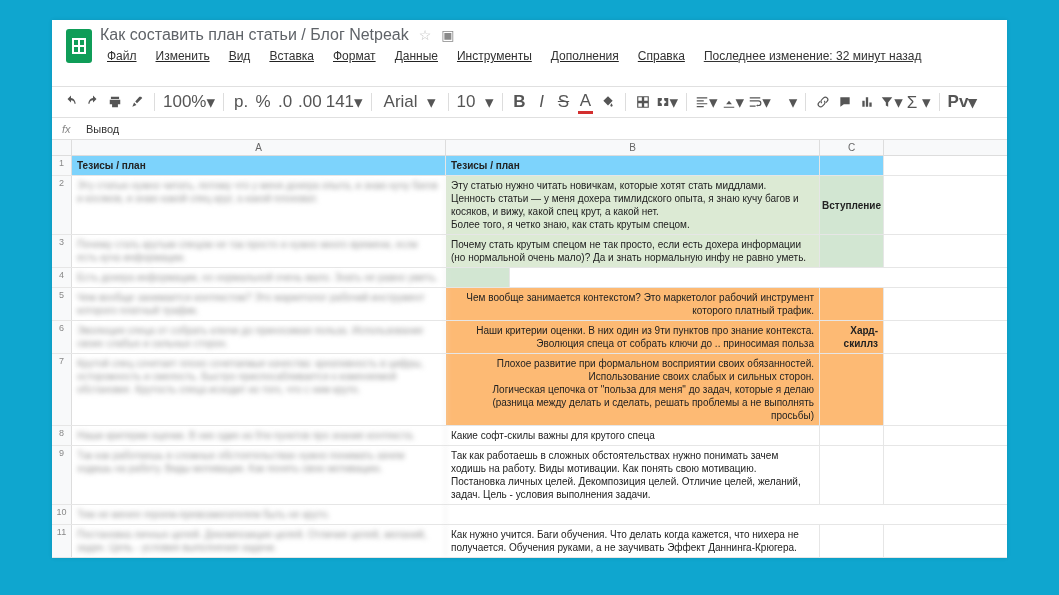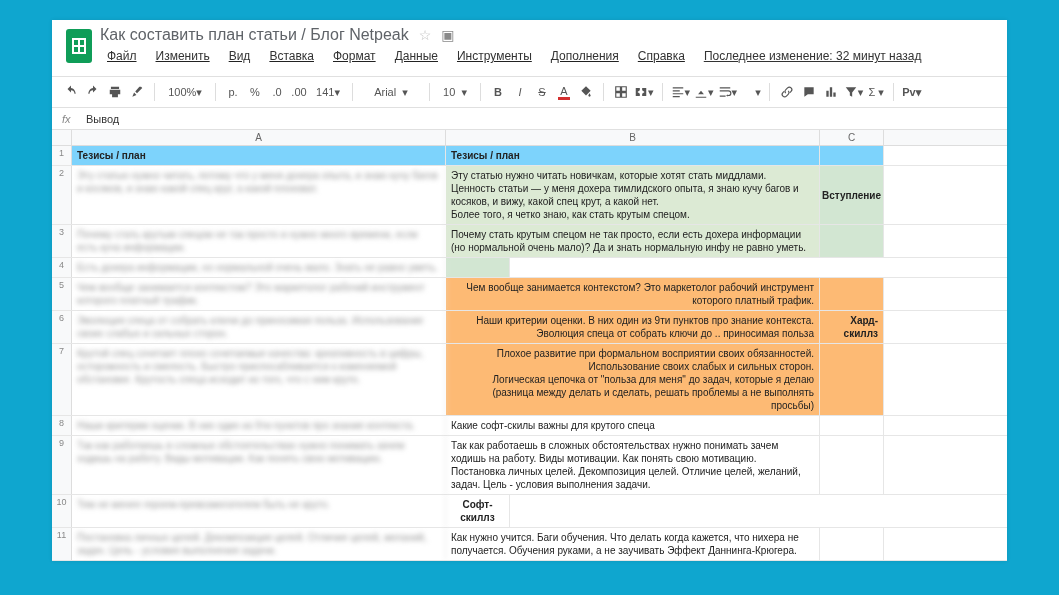--- a/index.html
+++ b/index.html
@@ -55,22 +55,22 @@
   .menubar span { padding: 3px 7px; font-size: 12px; color:#333; }
   .last-change { font-size: 12px; color:#5a5a5a; text-decoration: underline; padding:3px 7px;}
   
   .toolbar {
     border-top: 1px solid #e0e0e0;
     border-bottom: 1px solid #e0e0e0;
     display:flex;
     align-items:center;
     padding: 4px 10px;
     gap: 4px;
-    margin-top:10px;
-    font-size: 11px;
+    margin-top:20px;
+    font-size: 17px;
     color:#555;
   }
   .tb-sep { width:1px; height:18px; background:#ddd; margin:0 4px; }
   .tb-btn {
     min-width:18px; height:22px;
     display:flex; align-items:center; justify-content:center;
     border-radius:2px;
     cursor:pointer;
   }
   .tb-btn svg { width:14px; height:14px; fill:#555; }
@@ -315,21 +315,20 @@
         <div class="row">
           <div class="row-head">9</div>
           <div class="cell colA">Так как работаешь в сложных обстоятельствах нужно понимать зачем ходишь на работу. Виды мотивации. Как понять свою мотивацию.</div>
           <div class="cell colB " style="white-space: pre-line;">Так как работаешь в сложных обстоятельствах нужно понимать зачем ходишь на работу. Виды мотивации. Как понять свою мотивацию.
 Постановка личных целей. Декомпозиция целей. Отличие целей, желаний, задач. Цель - условия выполнения задачи.</div>
           <div class="cell colC merge-top"></div>
         </div>
         <div class="row">
           <div class="row-head">10</div>
           <div class="cell colA">Тем не менее героем-превозмогателем быть не круто.</div>
-          <div class="cell colC merge-top">Софт-скиллз</div>
         </div>
         <div class="row">
           <div class="row-head">11</div>
           <div class="cell colA">Постановка личных целей. Декомпозиция целей. Отличие целей, желаний, задач. Цель - условия выполнения задачи.</div>
           <div class="cell colB " style="white-space: pre-line;">Как нужно учится. Баги обучения. Что делать когда кажется, что нихера не получается. Обучения руками, а не заучивать Эффект Даннинга-Крюгера.</div>
           <div class="cell colC merge-top"></div>
         </div>
       </div>
   </div>
 

